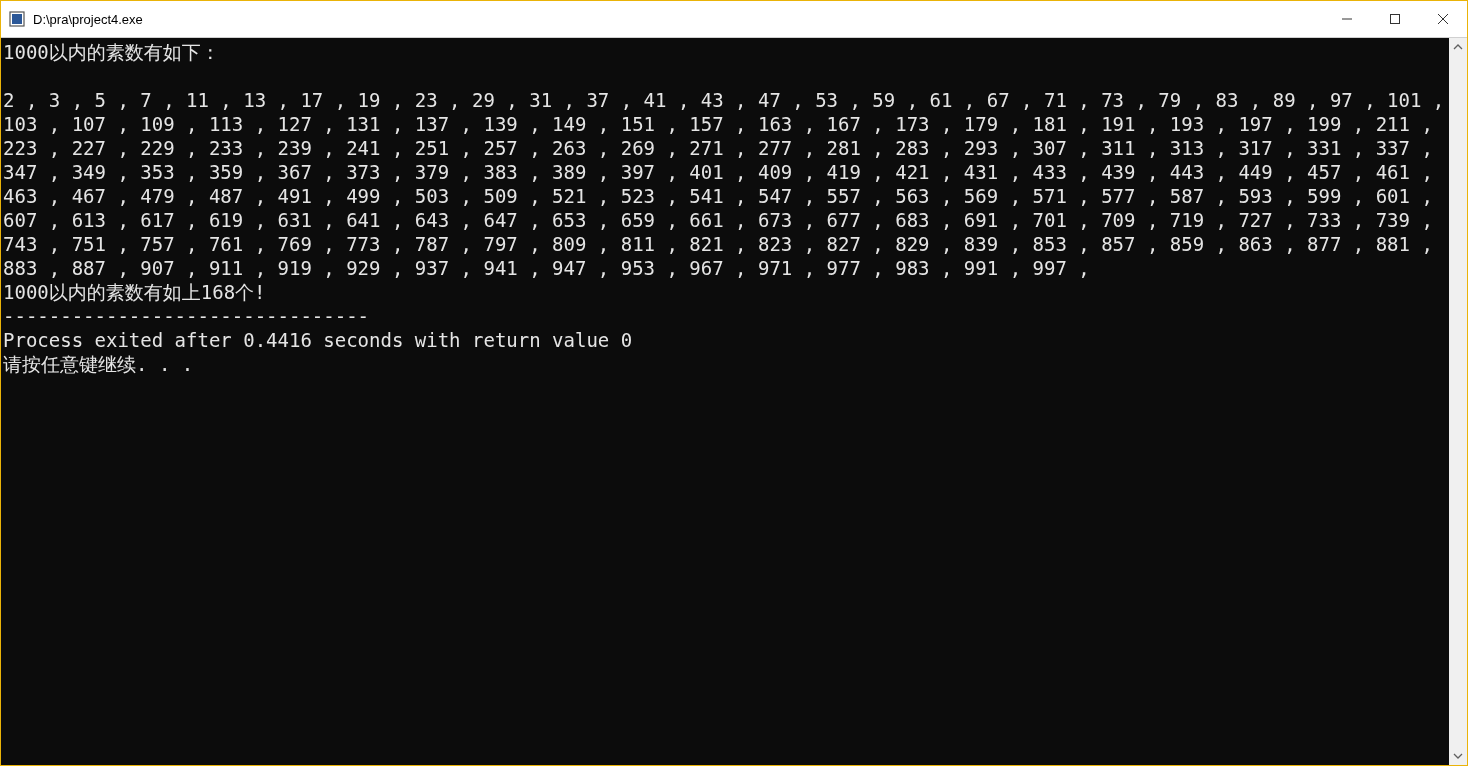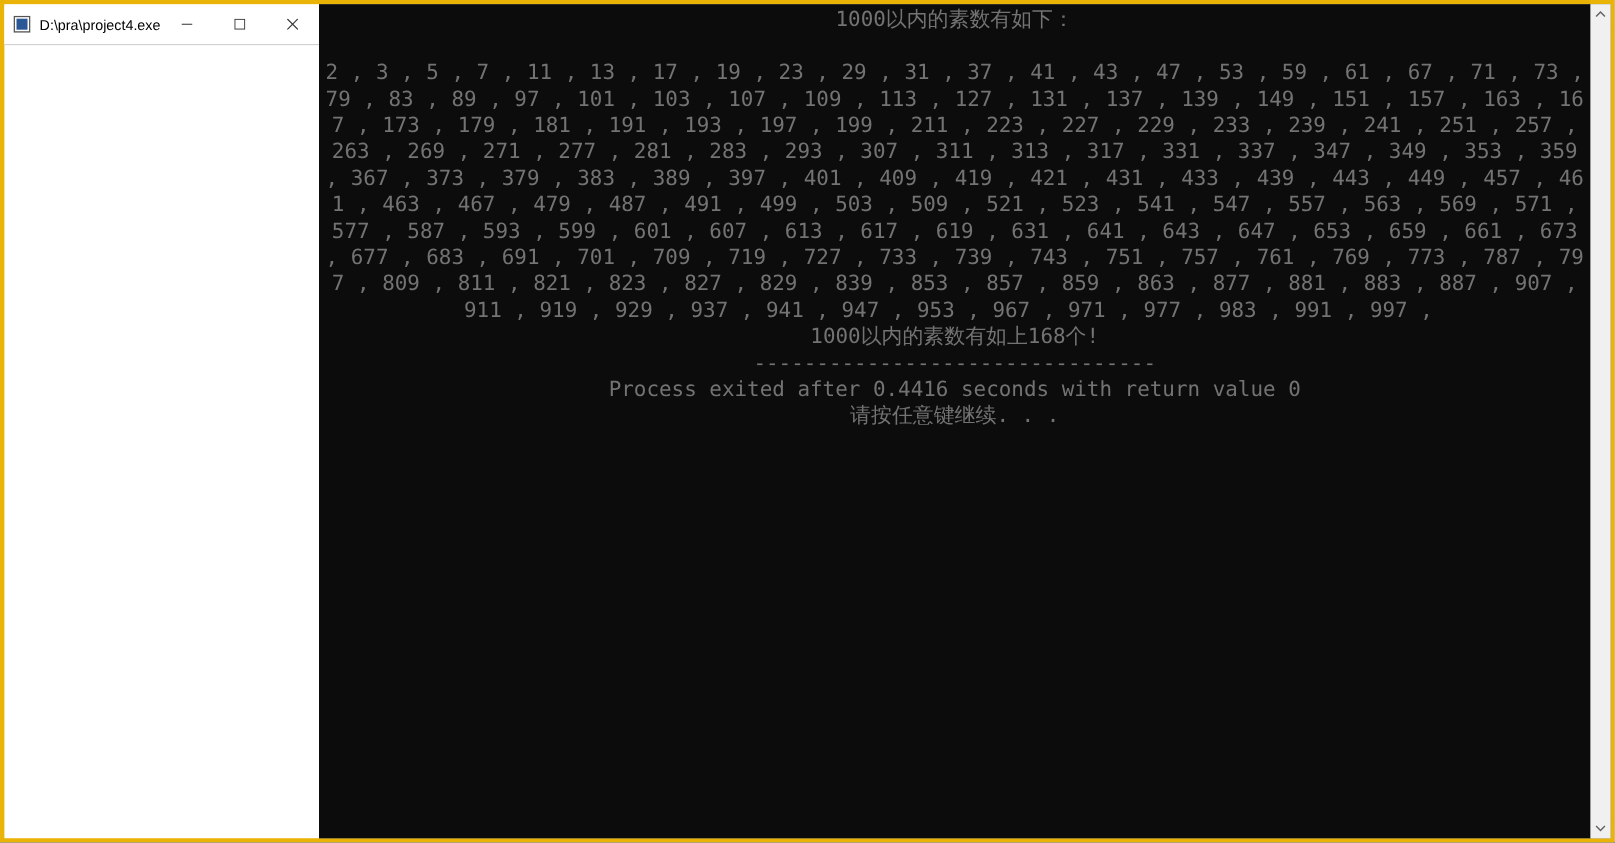--- a/index.html
+++ b/index.html
@@ -11,23 +11,22 @@
       font-family: "Segoe UI", Tahoma, sans-serif;
       background: #ffffff;
       width: 1468px;
       height: 766px;
       overflow: hidden;
     }
     .window {
       width: 100%;
       height: 100%;
       display: flex;
-      flex-direction: row;
-      border: 4px solid #eab308;
-      text-align: center;
+      flex-direction: column;
+      border: 1px solid #eab308;
     }
     .titlebar {
       height: 37px;
       background: #ffffff;
       display: flex;
       align-items: center;
       padding-left: 8px;
       border-bottom: 1px solid #d0d0d0;
     }
     .title-icon {
@@ -64,21 +63,21 @@
     }
     .console-wrap {
       flex: 1;
       display: flex;
       background: #0c0c0c;
       min-height: 0;
     }
     .console {
       flex: 1;
       background: #0c0c0c;
-      color: #737373;
+      color: #e5e5e5;
       font-family: "NSimSun", "SimSun", "Consolas", monospace;
       font-size: 19px;
       line-height: 24px;
       padding: 2px 2px;
       white-space: pre-wrap;
       word-break: break-all;
       overflow: hidden;
     }
     .scrollbar {
       width: 18px;

